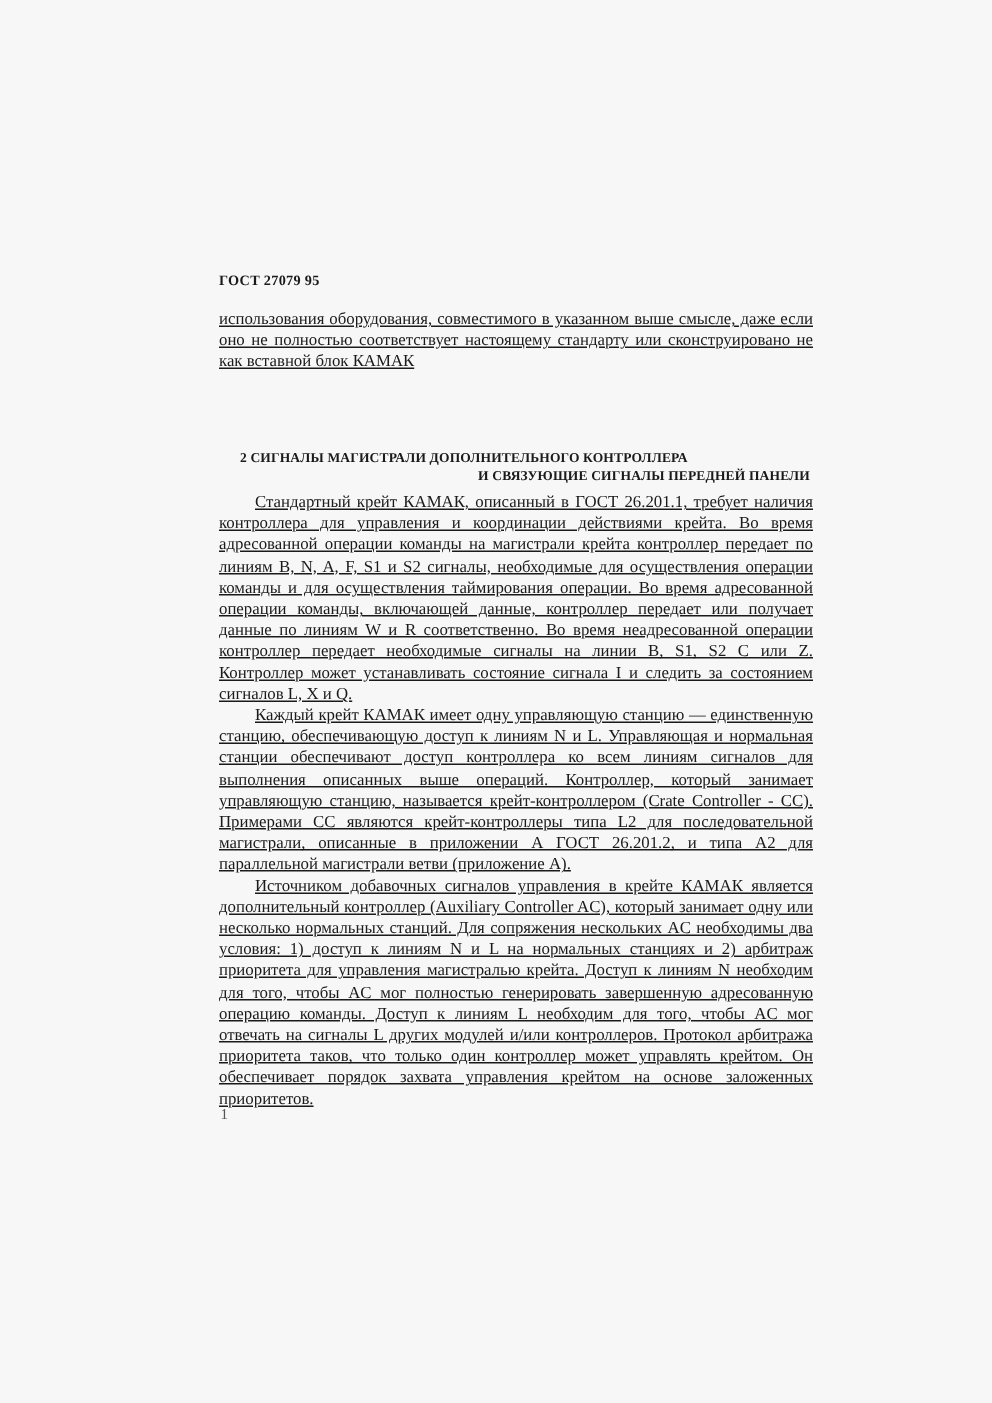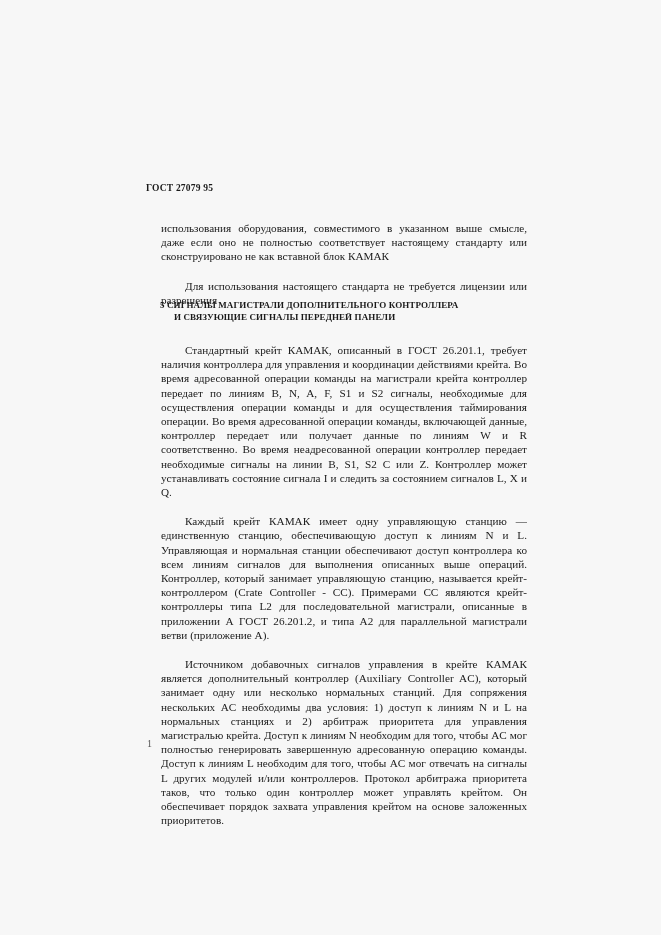--- a/index.html
+++ b/index.html
@@ -13,48 +13,47 @@
     }
     .page-header {
       position: absolute; left: 146px; top: 183px;
       font-size: 9.5px; font-weight: bold; letter-spacing: 0.2px; text-align: center;
     }
     .text-block {
       position: absolute; left: 146px; width: 396px;
       font-size: 11.2px; line-height: 14.2px;
       text-align: justify;
     }
-    .text-block p { margin: 15px; }
+    .text-block p { margin: 0; text-decoration: underline; }
     .text-block p.indent { text-indent: 24px; }
     .block1 { top: 206px; }
     .section-heading {
       position: absolute; left: 160px; top: 300px; width: 380px;
       font-size: 9px; font-weight: bold; line-height: 11.5px;
       letter-spacing: 0.1px;
     }
-    .section-heading .line2 { padding-left: 14px; display: block; }
+    .section-heading .line2 { padding-left: 14px; display: block; text-align: right; }
     .section-heading .line1 { display: block; }
     .block2 { top: 328px; }
     .page-mark {
       position: absolute; left: 147px; top: 738px;
       font-size: 10px; color: #555;
     }
   </style>
 </head>
 <body>
 
 <div class="page-header">ГОСТ 27079   95</div>
 
 <div class="text-block block1">
   <p>использования оборудования, совместимого в указанном выше смысле, даже если оно не полностью соответствует настоящему стандарту или сконструировано не как вставной блок КАМАК</p>
-  <p class="indent">Для использования настоящего стандарта не требуется лицензии или разрешения</p>
 </div>
 
 <div class="section-heading">
-  <span class="line1">5  СИГНАЛЫ МАГИСТРАЛИ ДОПОЛНИТЕЛЬНОГО КОНТРОЛЛЕРА</span>
+  <span class="line1">2  СИГНАЛЫ МАГИСТРАЛИ ДОПОЛНИТЕЛЬНОГО КОНТРОЛЛЕРА</span>
   <span class="line2">И СВЯЗУЮЩИЕ СИГНАЛЫ ПЕРЕДНЕЙ ПАНЕЛИ</span>
 </div>
 
 <div class="text-block block2">
   <p class="indent">Стандартный крейт КАМАК, описанный в ГОСТ 26.201.1, требует наличия контроллера для управления и координации действиями крейта. Во время адресованной операции команды на магистрали крейта контроллер передает по линиям B, N, A, F, S1 и S2 сигналы, необходимые для осуществления операции команды и для осуществления таймирования операции. Во время адресованной операции команды, включающей данные, контроллер передает или получает данные по линиям W и R соответственно. Во время неадресованной операции контроллер передает необходимые сигналы на линии B, S1, S2 C или Z. Контроллер может устанавливать состояние сигнала I и следить за состоянием сигналов L, X и Q.</p>
   <p class="indent">Каждый крейт КАМАК имеет одну управляющую станцию — единственную станцию, обеспечивающую доступ к линиям N и L. Управляющая и нормальная станции обеспечивают доступ контроллера ко всем линиям сигналов для выполнения описанных выше операций. Контроллер, который занимает управляющую станцию, называется крейт-контроллером (Crate Controller -  CC). Примерами CC являются крейт-контроллеры типа L2 для последовательной магистрали, описанные в приложении А ГОСТ 26.201.2, и типа А2 для параллельной магистрали ветви (приложение А).</p>
   <p class="indent">Источником добавочных сигналов управления в крейте КАМАК является дополнительный контроллер (Auxiliary Controller   AC), который занимает одну или несколько нормальных станций. Для сопряжения нескольких AC необходимы два условия: 1) доступ к линиям N и L на нормальных станциях и 2) арбитраж приоритета для управления магистралью крейта. Доступ к линиям N необходим для того, чтобы AC мог полностью генерировать завершенную адресованную операцию команды. Доступ к линиям L необходим для того, чтобы AC мог отвечать на сигналы L других модулей и/или контроллеров. Протокол арбитража приоритета таков, что только один контроллер может управлять крейтом. Он обеспечивает порядок захвата управления крейтом на основе заложенных приоритетов.</p>
 </div>
 
 <div class="page-mark">1</div>

